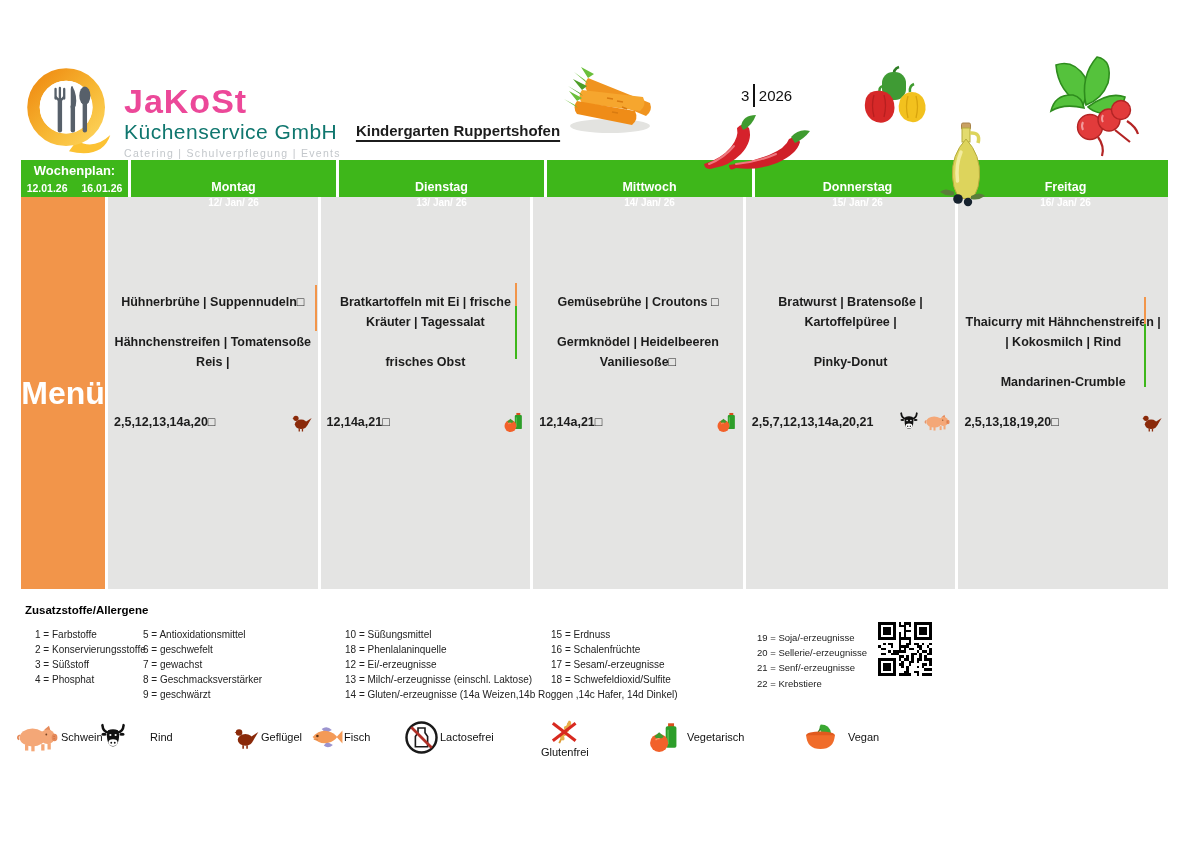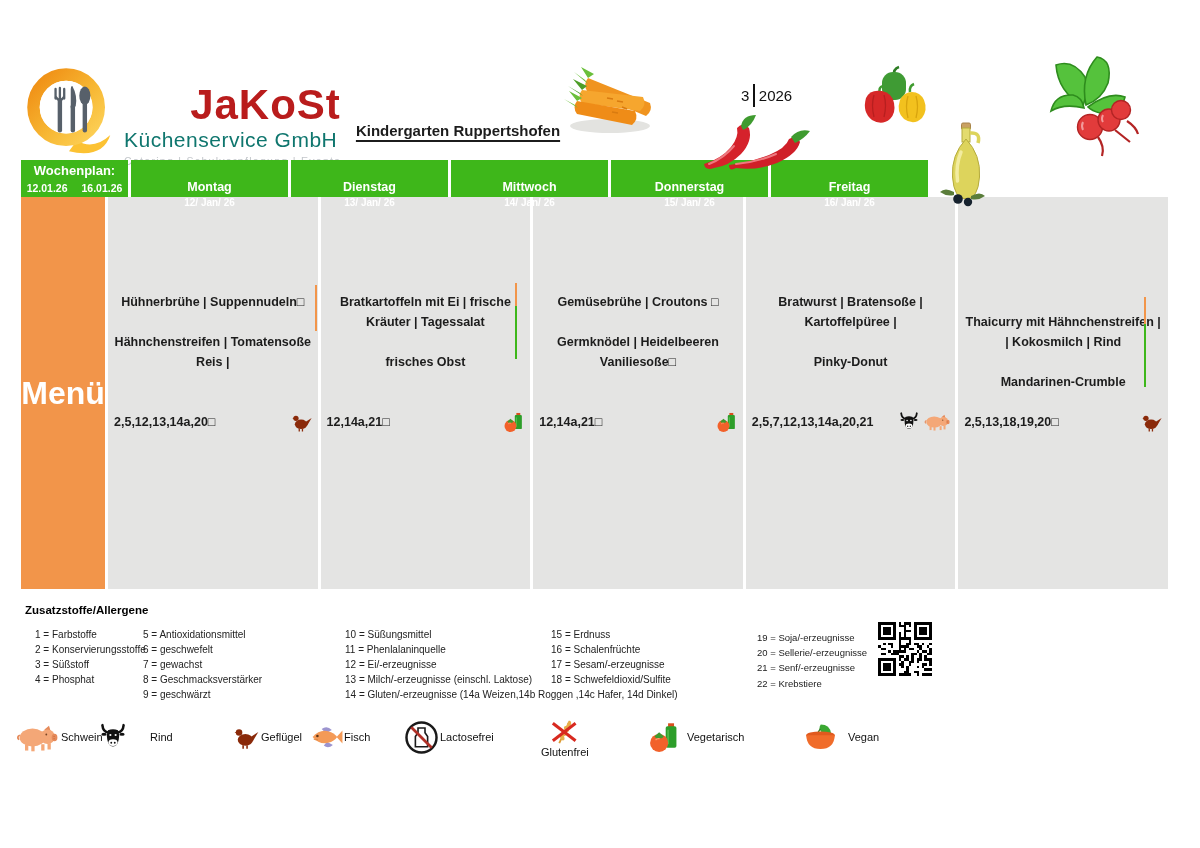--- a/index.html
+++ b/index.html
@@ -6,42 +6,42 @@
   html,body { background:#fff; }
   .page {
     position:relative; width:1200px; height:848px; background:#fff; overflow:hidden;
     font-family:"Liberation Sans", sans-serif; color:#1c1c1c;
   }
   svg { display:block; overflow:visible; }
 
   
   .logo-mark { position:absolute; left:20px; top:64px; width:98px; height:96px; }
   .logo-text { position:absolute; left:124px; top:84px; }
-  .logo-name { font-size:42px; font-weight:bold; color:#b91c1c; letter-spacing:1px; line-height:1;text-align:right; }
+  .logo-name { font-size:34px; font-weight:bold; color:#ec4899; letter-spacing:1px; line-height:1; }
   .logo-sub  { font-size:21px; color:#0f766e; letter-spacing:.5px; margin-top:2px; line-height:1.1; }
   .logo-tag  { font-size:10.5px; color:#c3c7cb; letter-spacing:1.3px; margin-top:4px; }
 
   .title-line { position:absolute; width:340px; text-align:center; font-size:15px; font-weight:bold;
     text-decoration:underline; text-underline-offset:4px; text-decoration-thickness:1.5px; }
   .title-1 { left:288px; top:80px; }
   .title-2 { left:288px; top:122px; }
 
   .week-number { position:absolute; left:741px; top:84px; display:flex; align-items:center; gap:4px;
     font-size:15px; color:#111; }
   .week-number .vbar { width:1.5px; height:23px; background:#111; }
 
   .deco { position:absolute; z-index:5; }
   .deco-carrots  { left:552px; top:64px;  width:112px; height:76px; }
   .deco-chilis   { left:696px; top:106px; width:126px; height:68px; }
   .deco-peppers  { left:858px; top:62px;  width:72px;  height:70px; }
   .deco-oil      { left:934px; top:122px; width:64px;  height:88px; }
   .deco-radishes { left:1028px;top:50px;  width:112px; height:114px; }
 
   
-  .week-row { position:absolute; left:21px; top:160px; width:907px; height:37px; display:flex; gap:3px; z-index:1; }
+  .week-row { position:absolute; left:21px; top:160px; width:1147px; height:37px; display:flex; gap:3px; z-index:1; }
   .wk-cell, .day-head { background:#3eb71a; color:#fff; text-align:center; }
   .wk-cell { width:107px; flex:none; padding-top:3px; }
   .wk-label { font-size:13px; font-weight:bold; }
   .wk-dates { display:flex; justify-content:center; align-items:center; margin-top:2px; }
   .wk-date  { font-size:10.5px; font-weight:bold; padding:0 7px; }
   .wk-dates .vsep { width:1.5px; height:16px; background:#fff; }
   .day-head { flex:1; padding-top:20px; }
   .day-name { font-size:12.5px; font-weight:bold; }
   .day-date { font-size:10px; font-weight:bold; margin-top:3px; }
 
@@ -380,21 +380,21 @@
   </div>
   <div class="add-col add-c2">
     <div>5 = Antioxidationsmittel</div>
     <div>6 = geschwefelt</div>
     <div>7 = gewachst</div>
     <div>8 = Geschmacksverstärker</div>
     <div>9 = geschwärzt</div>
   </div>
   <div class="add-col add-c3">
     <div>10 = Süßungsmittel</div>
-    <div>11 = Phenlalaninquelle</div>
+    <div>18 = Phenlalaninquelle</div>
     <div>12 = Ei/-erzeugnisse</div>
     <div>13 = Milch/-erzeugnisse (einschl. Laktose)</div>
     <div>14 = Gluten/-erzeugnisse (14a Weizen,14b Roggen ,14c Hafer, 14d Dinkel)</div>
   </div>
   <div class="add-col add-c4">
     <div>15 = Erdnuss</div>
     <div>16 = Schalenfrüchte</div>
     <div>17 = Sesam/-erzeugnisse</div>
     <div>18 = Schwefeldioxid/Sulfite</div>
   </div>

